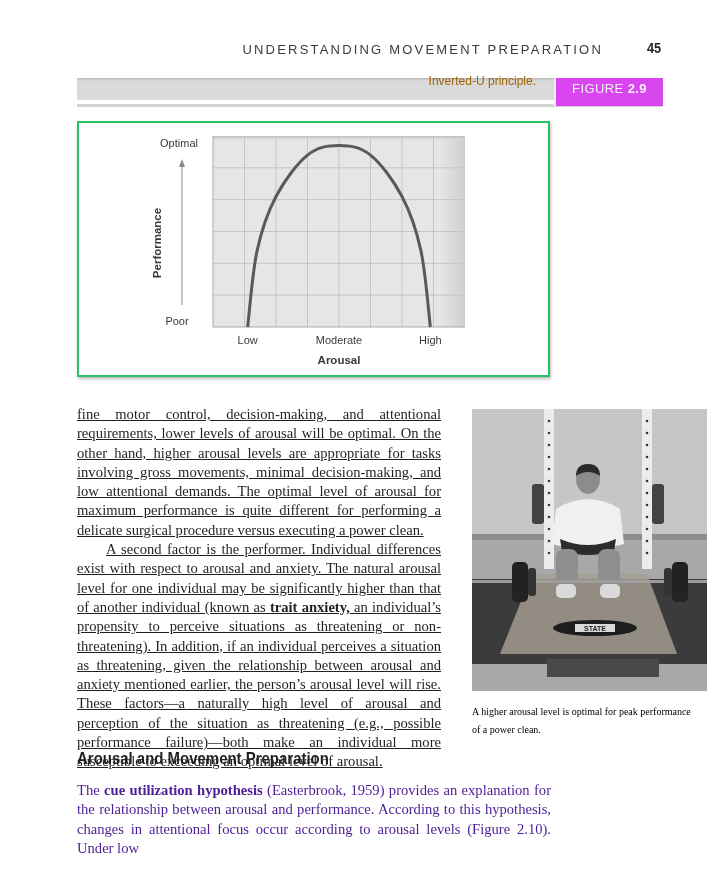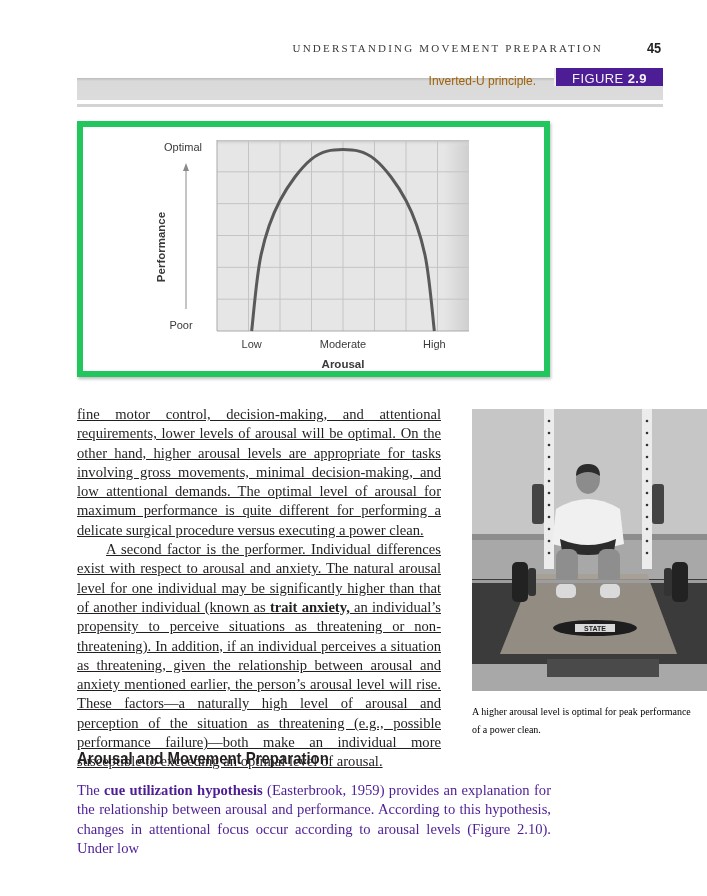--- a/index.html
+++ b/index.html
@@ -1,24 +1,24 @@
 <!DOCTYPE html>
 <html><head>
 <meta charset="utf-8">
 <style>
   html, body { margin:0; padding:0; }
   body { width:707px; height:896px; background:#ffffff; position:relative; overflow:hidden; font-family:"Liberation Serif", serif; color:#231f20; }
-  .running-head { position:absolute; top:42px; right:104px; font-family:Liberation Serif, serif; font-size:11px; letter-spacing:2.2px; color:#3a3a3a; }
+  .running-head { position:absolute; top:42px; right:104px; font-family:Liberation Sans, sans-serif; font-size:13px; letter-spacing:2.2px; color:#3a3a3a; }
   .page-num { position:absolute; top:39px; left:647px; font-family:"Liberation Sans", sans-serif; font-size:15px; font-weight:bold; color:#231f20; transform:scaleX(0.85); transform-origin:left; }
   .fig-bar { position:absolute; top:78px; left:77px; width:586px; height:22px; background:linear-gradient(#bcbcbc 0, #d9d9d9 3px, #dcdcdc 100%); }
   .fig-bar-line { position:absolute; top:104px; left:77px; width:586px; height:3px; background:#d4d4d4; }
   .fig-caption { position:absolute; top:74px; right:171px; font-family:"Liberation Sans", sans-serif; font-size:12px; color:#a16207; }
-  .fig-label { position:absolute; top:68px; left:554px; width:109px; height:18px; background:#4c1d95; color:#f2f2f2; font-family:"Liberation Sans", sans-serif; font-size:13px; line-height:22px; text-align:center; letter-spacing:0.4px; border-left:2px solid #efefef; box-sizing:border-box; }
+  .fig-label { position:absolute; top:78px; left:554px; width:109px; height:28px; background:#d946ef; color:#f2f2f2; font-family:"Liberation Sans", sans-serif; font-size:13px; line-height:22px; text-align:center; letter-spacing:0.4px; border-left:2px solid #efefef; box-sizing:border-box; }
   .fig-label b { font-weight:bold; }
-  .figure-box { position:absolute; top:121px; left:77px; width:473px; height:256px; border:6px solid #22c55e; box-shadow:1px 2px 3px #bdbdbd; background:#fff; box-sizing:border-box; }
+  .figure-box { position:absolute; top:121px; left:77px; width:473px; height:256px; border:2px solid #22c55e; box-shadow:1px 2px 3px #bdbdbd; background:#fff; box-sizing:border-box; }
   svg.chart { position:absolute; top:0; left:0; }
   .chart-text { font-family:"Liberation Sans", sans-serif; fill:#3a3a3a; }
   .body-text { position:absolute; left:77px; width:364px; font-size:14.6px; line-height:19.3px; text-align:justify; color:#231f20; }
   .body-text p { margin:0;text-decoration:underline; }
   .body-text p.indent { text-indent:29px; }
   .photo { position:absolute; top:409px; left:472px; width:235px; height:282px; overflow:hidden; background:#9a9a9a; }
   .photo-caption { position:absolute; top:703px; left:472px; width:220px; font-family:Liberation Serif, serif; font-size:10px; line-height:18px; color:#000000; }
   .section-heading { position:absolute; top:749px; left:77px; font-family:"Liberation Sans", sans-serif; font-weight:bold; font-size:17px; color:#231f20; transform:scaleX(0.88); transform-origin:left; }
   .body-text-2 { position:absolute; top:781px; left:77px; width:474px; font-size:14.6px; line-height:19.3px; text-align:justify; color:#4c1d95; }
   .body-text-2 p { margin:0; }

